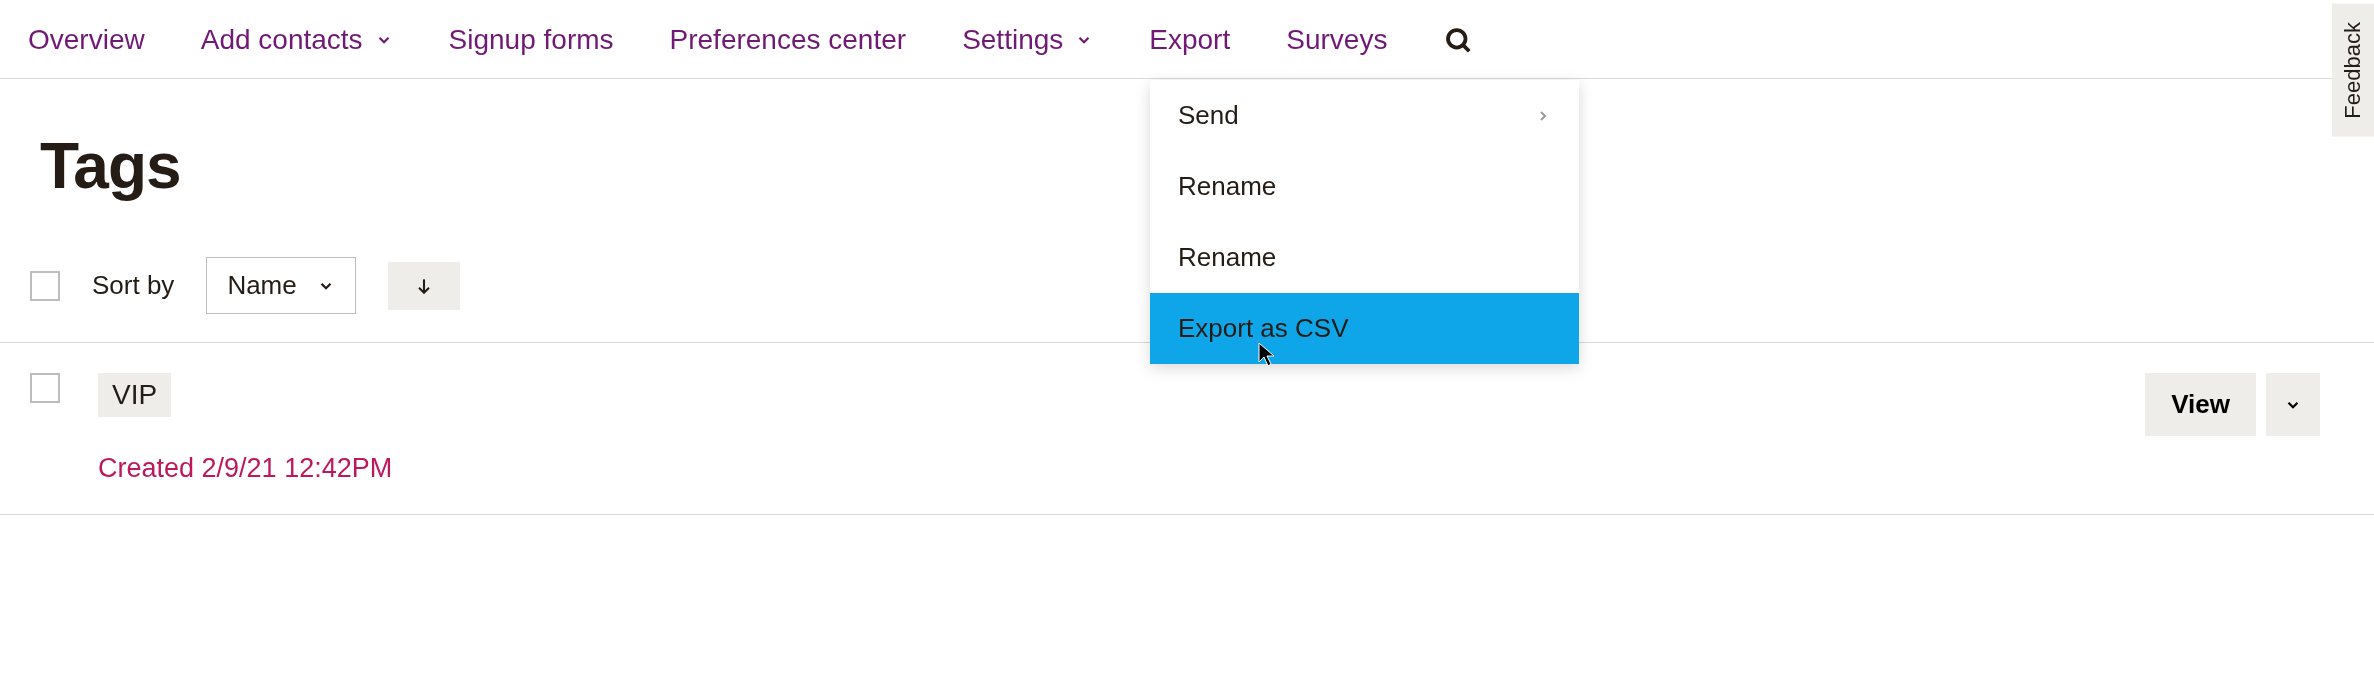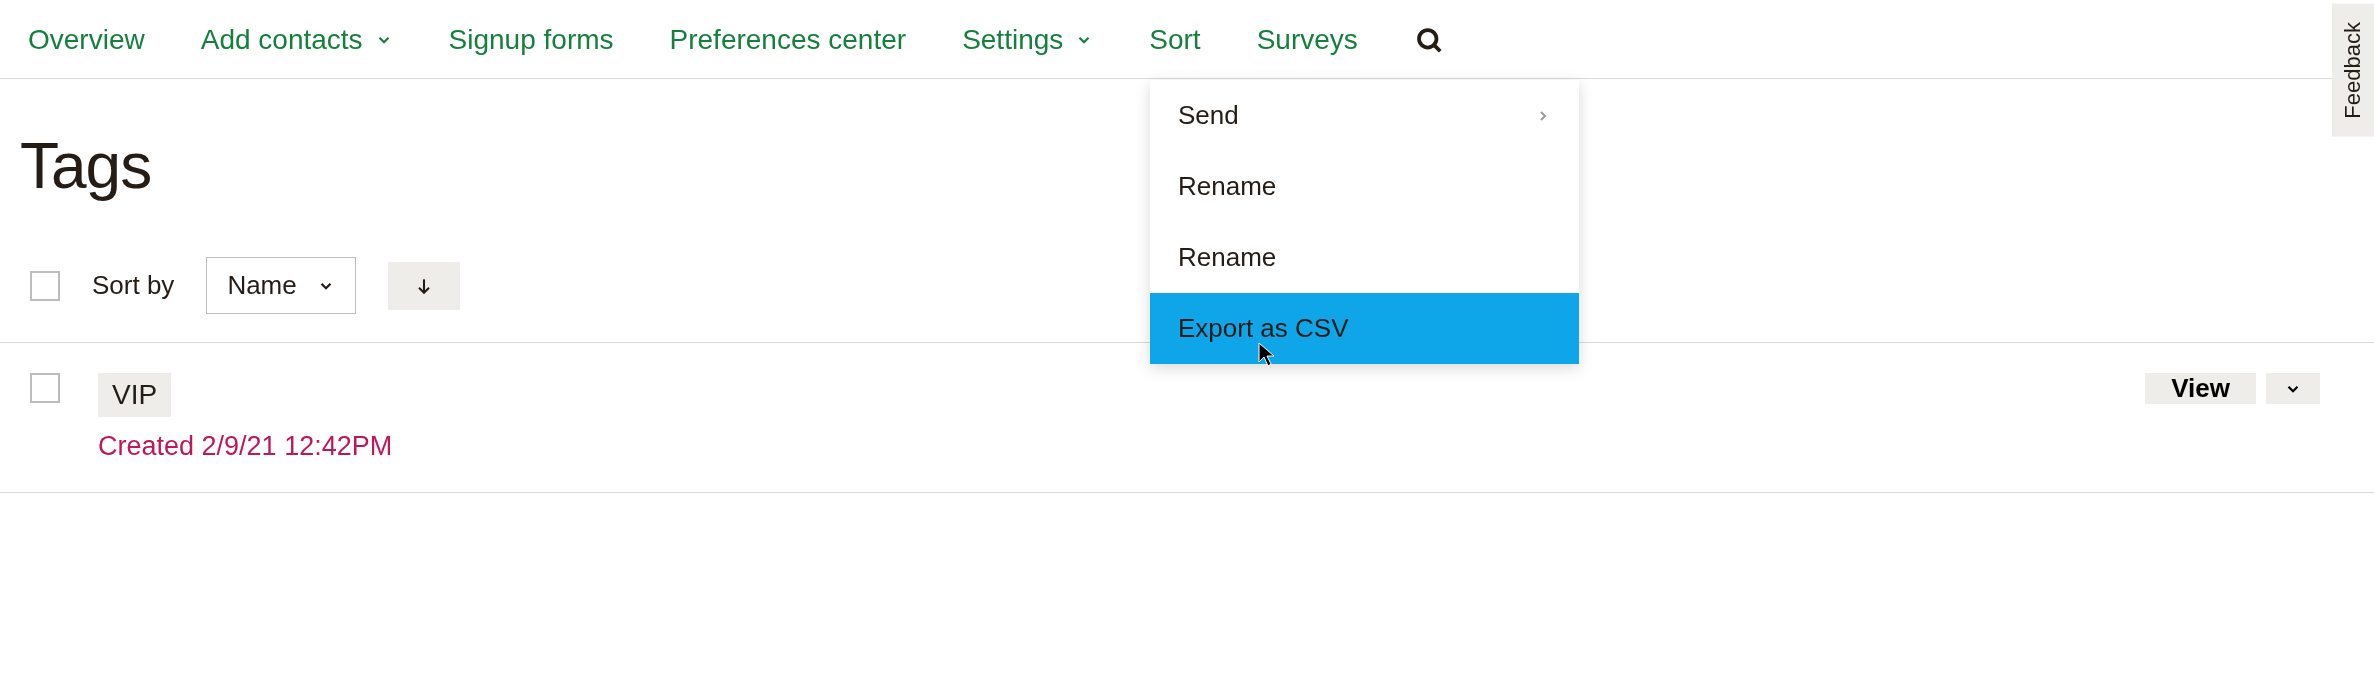--- a/index.html
+++ b/index.html
@@ -24,39 +24,39 @@
     gap: 56px;
     padding: 24px 28px 22px 28px;
     border-bottom: 1px solid #d9d9d9;
   }
   .topnav-item {
     display: flex;
     align-items: center;
     gap: 12px;
     font-size: 28px;
     font-weight: 500;
-    color: #15803d;
+    color: #701a75;
     cursor: pointer;
     white-space: nowrap;
   }
   .chevron-down {
     width: 18px;
     height: 18px;
   }
   .search-icon-wrap {
     display: flex;
     align-items: center;
     cursor: pointer;
   }
 
   
   .page-title {
     font-size: 64px;
-    font-weight: 400;
-    padding: 50px 28px 10px 20px;
+    font-weight: 700;
+    padding: 50px 28px 10px 40px;
     letter-spacing: -1px;
   }
 
   
   .sort-row {
     display: flex;
     align-items: center;
     gap: 32px;
     padding: 44px 28px 28px 30px;
     border-bottom: 1px solid #d9d9d9;
@@ -98,21 +98,21 @@
     display: flex;
     align-items: flex-start;
     padding: 30px 28px 30px 30px;
     border-bottom: 1px solid #d9d9d9;
     position: relative;
   }
   .tag-main {
     margin-left: 38px;
     display: flex;
     flex-direction: column;
-    gap: 14px;
+    gap: 36px;
   }
   .tag-chip {
     display: inline-block;
     background: #eeedea;
     padding: 6px 14px;
     font-size: 28px;
     font-weight: 400;
     width: fit-content;
   }
   .tag-created {
@@ -122,21 +122,21 @@
   .tag-actions {
     position: absolute;
     right: 54px;
     top: 30px;
     display: flex;
     gap: 10px;
   }
   .view-btn {
     background: #eeedea;
     border: none;
-    padding: 0 26px;
+    padding: 16px 26px;
     font-size: 26px;
     font-weight: 600;
     cursor: pointer;
   }
   .view-caret {
     background: #eeedea;
     border: none;
     width: 54px;
     display: flex;
     align-items: center;
@@ -213,21 +213,21 @@
   <div class="topnav-item">
     <span>Preferences center</span>
   </div>
   <div class="topnav-item">
     <span>Settings</span>
     <svg class="chevron-down" viewBox="0 0 24 24" fill="none" stroke="currentColor" stroke-width="3">
         <polyline points="6 9 12 15 18 9"></polyline>
       </svg>
   </div>
   <div class="topnav-item">
-    <span>Sort</span>
+    <span>Export</span>
   </div>
   <div class="topnav-item">
     <span>Surveys</span>
   </div>
   <div class="search-icon-wrap">
     <svg width="30" height="30" viewBox="0 0 24 24" fill="none" stroke="currentColor" stroke-width="3">
         <circle cx="11" cy="11" r="7"></circle>
         <line x1="21" y1="21" x2="16.5" y2="16.5"></line>
       </svg>
   </div>

